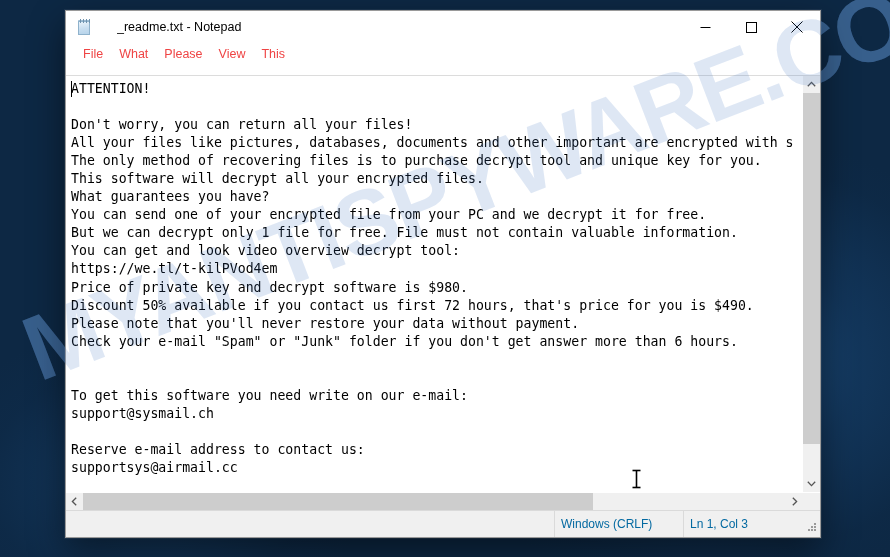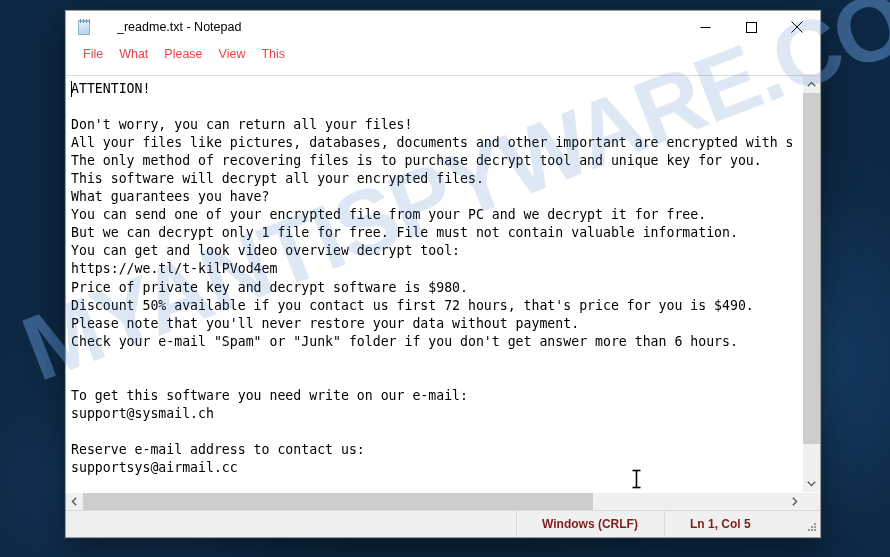--- a/index.html
+++ b/index.html
@@ -292,25 +292,24 @@
     display: flex;
     align-items: stretch;
     justify-content: flex-end;
     flex: none;
     position: relative;
   }
   .status-cell {
     display: flex;
     align-items: center;
     font-size: 12px;
-    color: #7f1d1d;
-    padding-left: 25px;
+    color: #0369a1;
+    padding-left: 6px;
     border-left: 1px solid #dadada;
     white-space: nowrap;
-    font-weight: bold;
   }
   #status-encoding { width: 122px; }
   #status-position { width: 130px; }
   #status-zoom     { width: 120px; }
   #resize-grip {
     position: absolute;
     right: 3px;
     bottom: 3px;
     width: 12px;
     height: 12px;
@@ -433,21 +432,21 @@
           <svg width="7" height="9" viewBox="0 0 7 9" aria-hidden="true">
             <polyline points="1.8,0.8 5.6,4.5 1.8,8.2" fill="none" stroke="#555" stroke-width="1.3"></polyline>
           </svg>
         </div>
         <div id="hscroll-corner"></div>
       </div>
     </div>
 
     <div id="status-bar">
       <div class="status-cell" id="status-encoding">Windows (CRLF)</div>
-      <div class="status-cell" id="status-position">Ln 1, Col 5</div>
+      <div class="status-cell" id="status-position">Ln 1, Col 3</div>
       <svg id="resize-grip" width="12" height="12" viewBox="0 0 12 12" aria-hidden="true">
         <g fill="#9a9a9a">
           <rect x="9" y="1" width="2" height="2"></rect>
           <rect x="6" y="4" width="2" height="2"></rect>
             <rect x="9" y="4" width="2" height="2"></rect>
           <rect x="3" y="7" width="2" height="2"></rect>
             <rect x="6" y="7" width="2" height="2"></rect>
             <rect x="9" y="7" width="2" height="2"></rect>
         </g>
       </svg>

